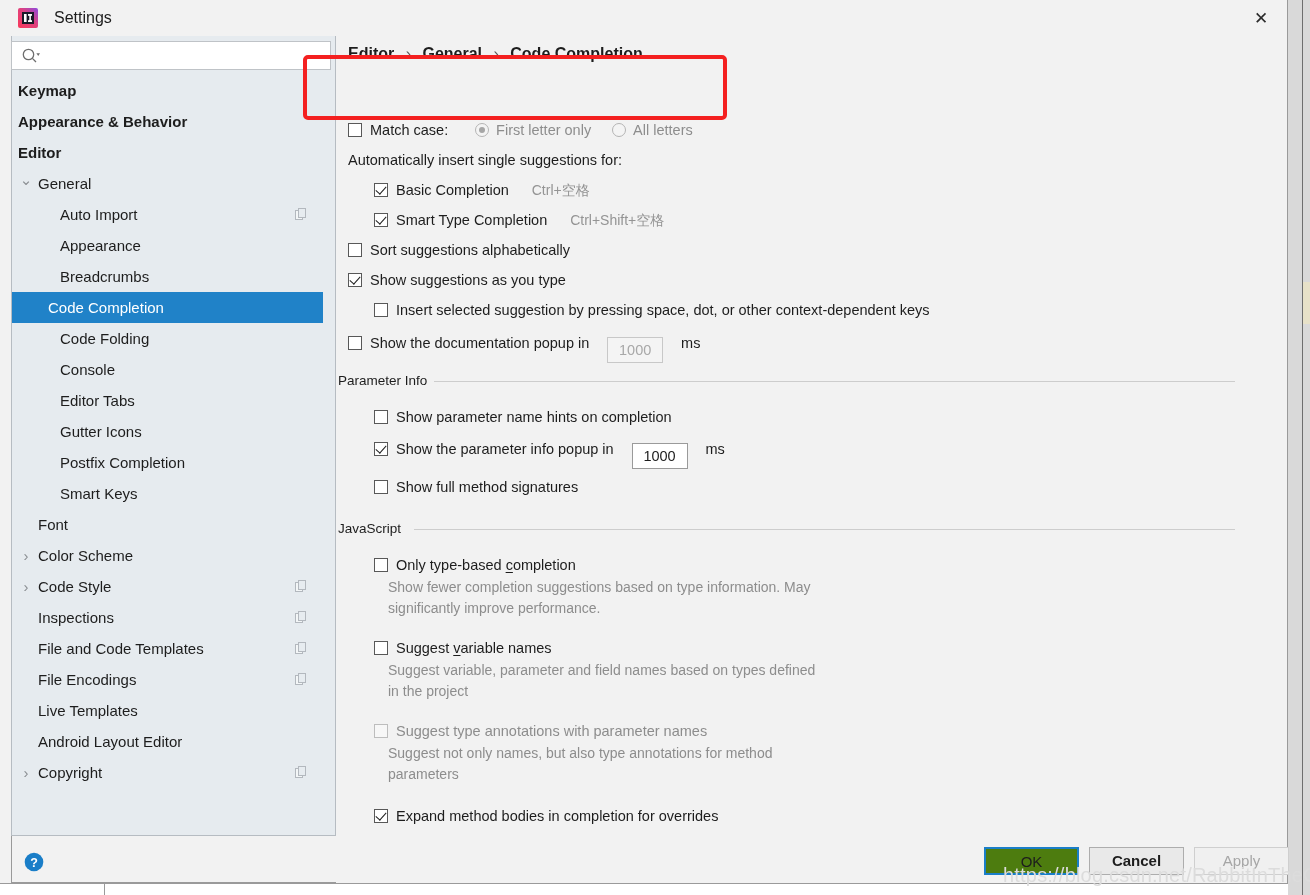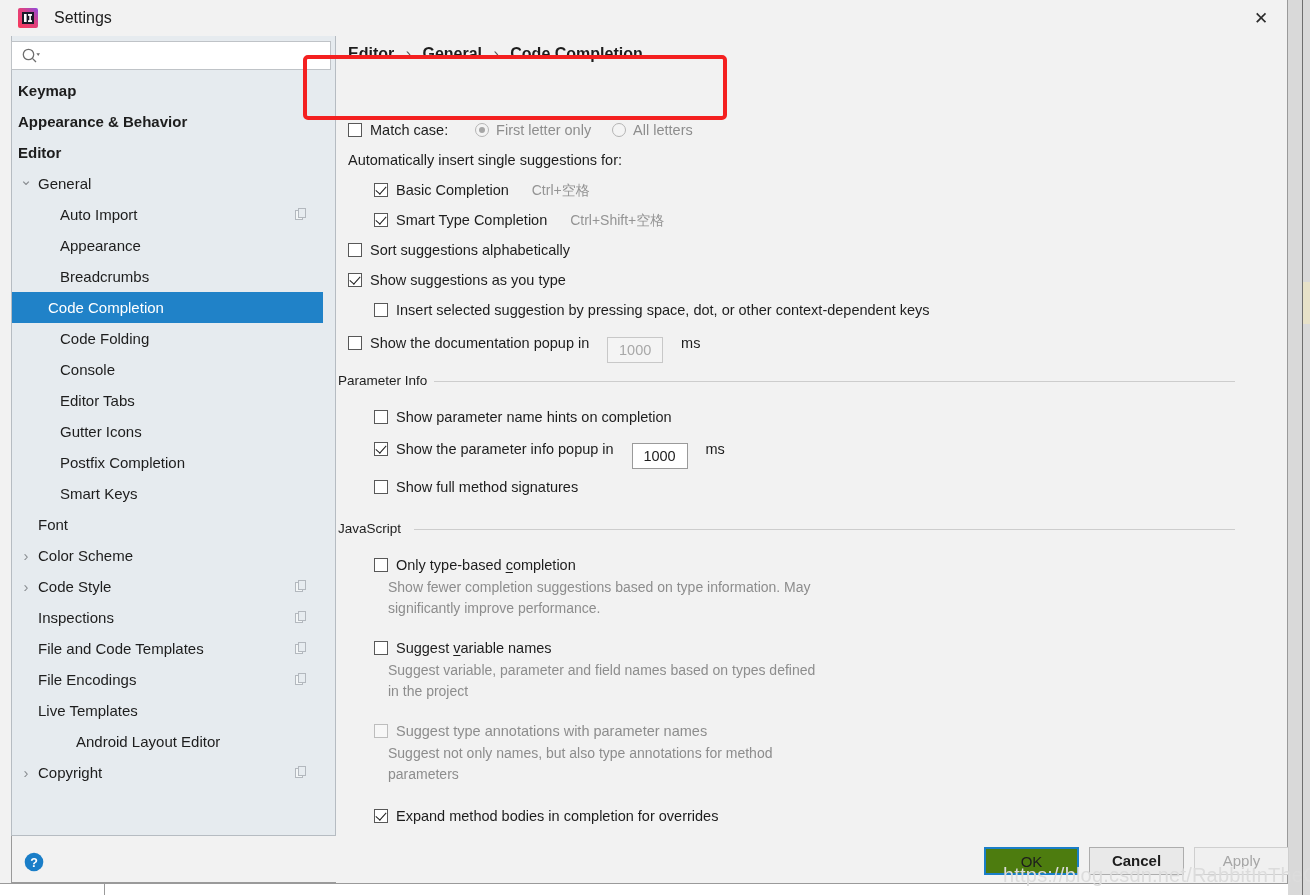--- a/index.html
+++ b/index.html
@@ -302,21 +302,21 @@
         <span class="tree-label" style="left: 26px;">File Encodings</span>
         <svg class="copy-badge" viewBox="0 0 12 13">
           <rect x="0.5" y="2.5" width="7" height="9" fill="#ffffff" stroke="#8b9097"></rect>
           <rect x="3.5" y="0.5" width="7" height="9" fill="#e9edf1" stroke="#8b9097"></rect>
         </svg>
       </div>
       <div class="tree-row">
         <span class="tree-label" style="left: 26px;">Live Templates</span>
       </div>
       <div class="tree-row">
-        <span class="tree-label" style="left: 26px; margin-left: 38px;">Android Layout Editor</span>
+        <span class="tree-label" style="left: 26px;">Android Layout Editor</span>
       </div>
       <div class="tree-row">
         <span class="tw" style="left: 6px; font-size: 15px;">›</span>
         <span class="tree-label" style="left: 26px;">Copyright</span>
         <svg class="copy-badge" viewBox="0 0 12 13">
           <rect x="0.5" y="2.5" width="7" height="9" fill="#ffffff" stroke="#8b9097"></rect>
           <rect x="3.5" y="0.5" width="7" height="9" fill="#e9edf1" stroke="#8b9097"></rect>
         </svg>
       </div>
     </div>

